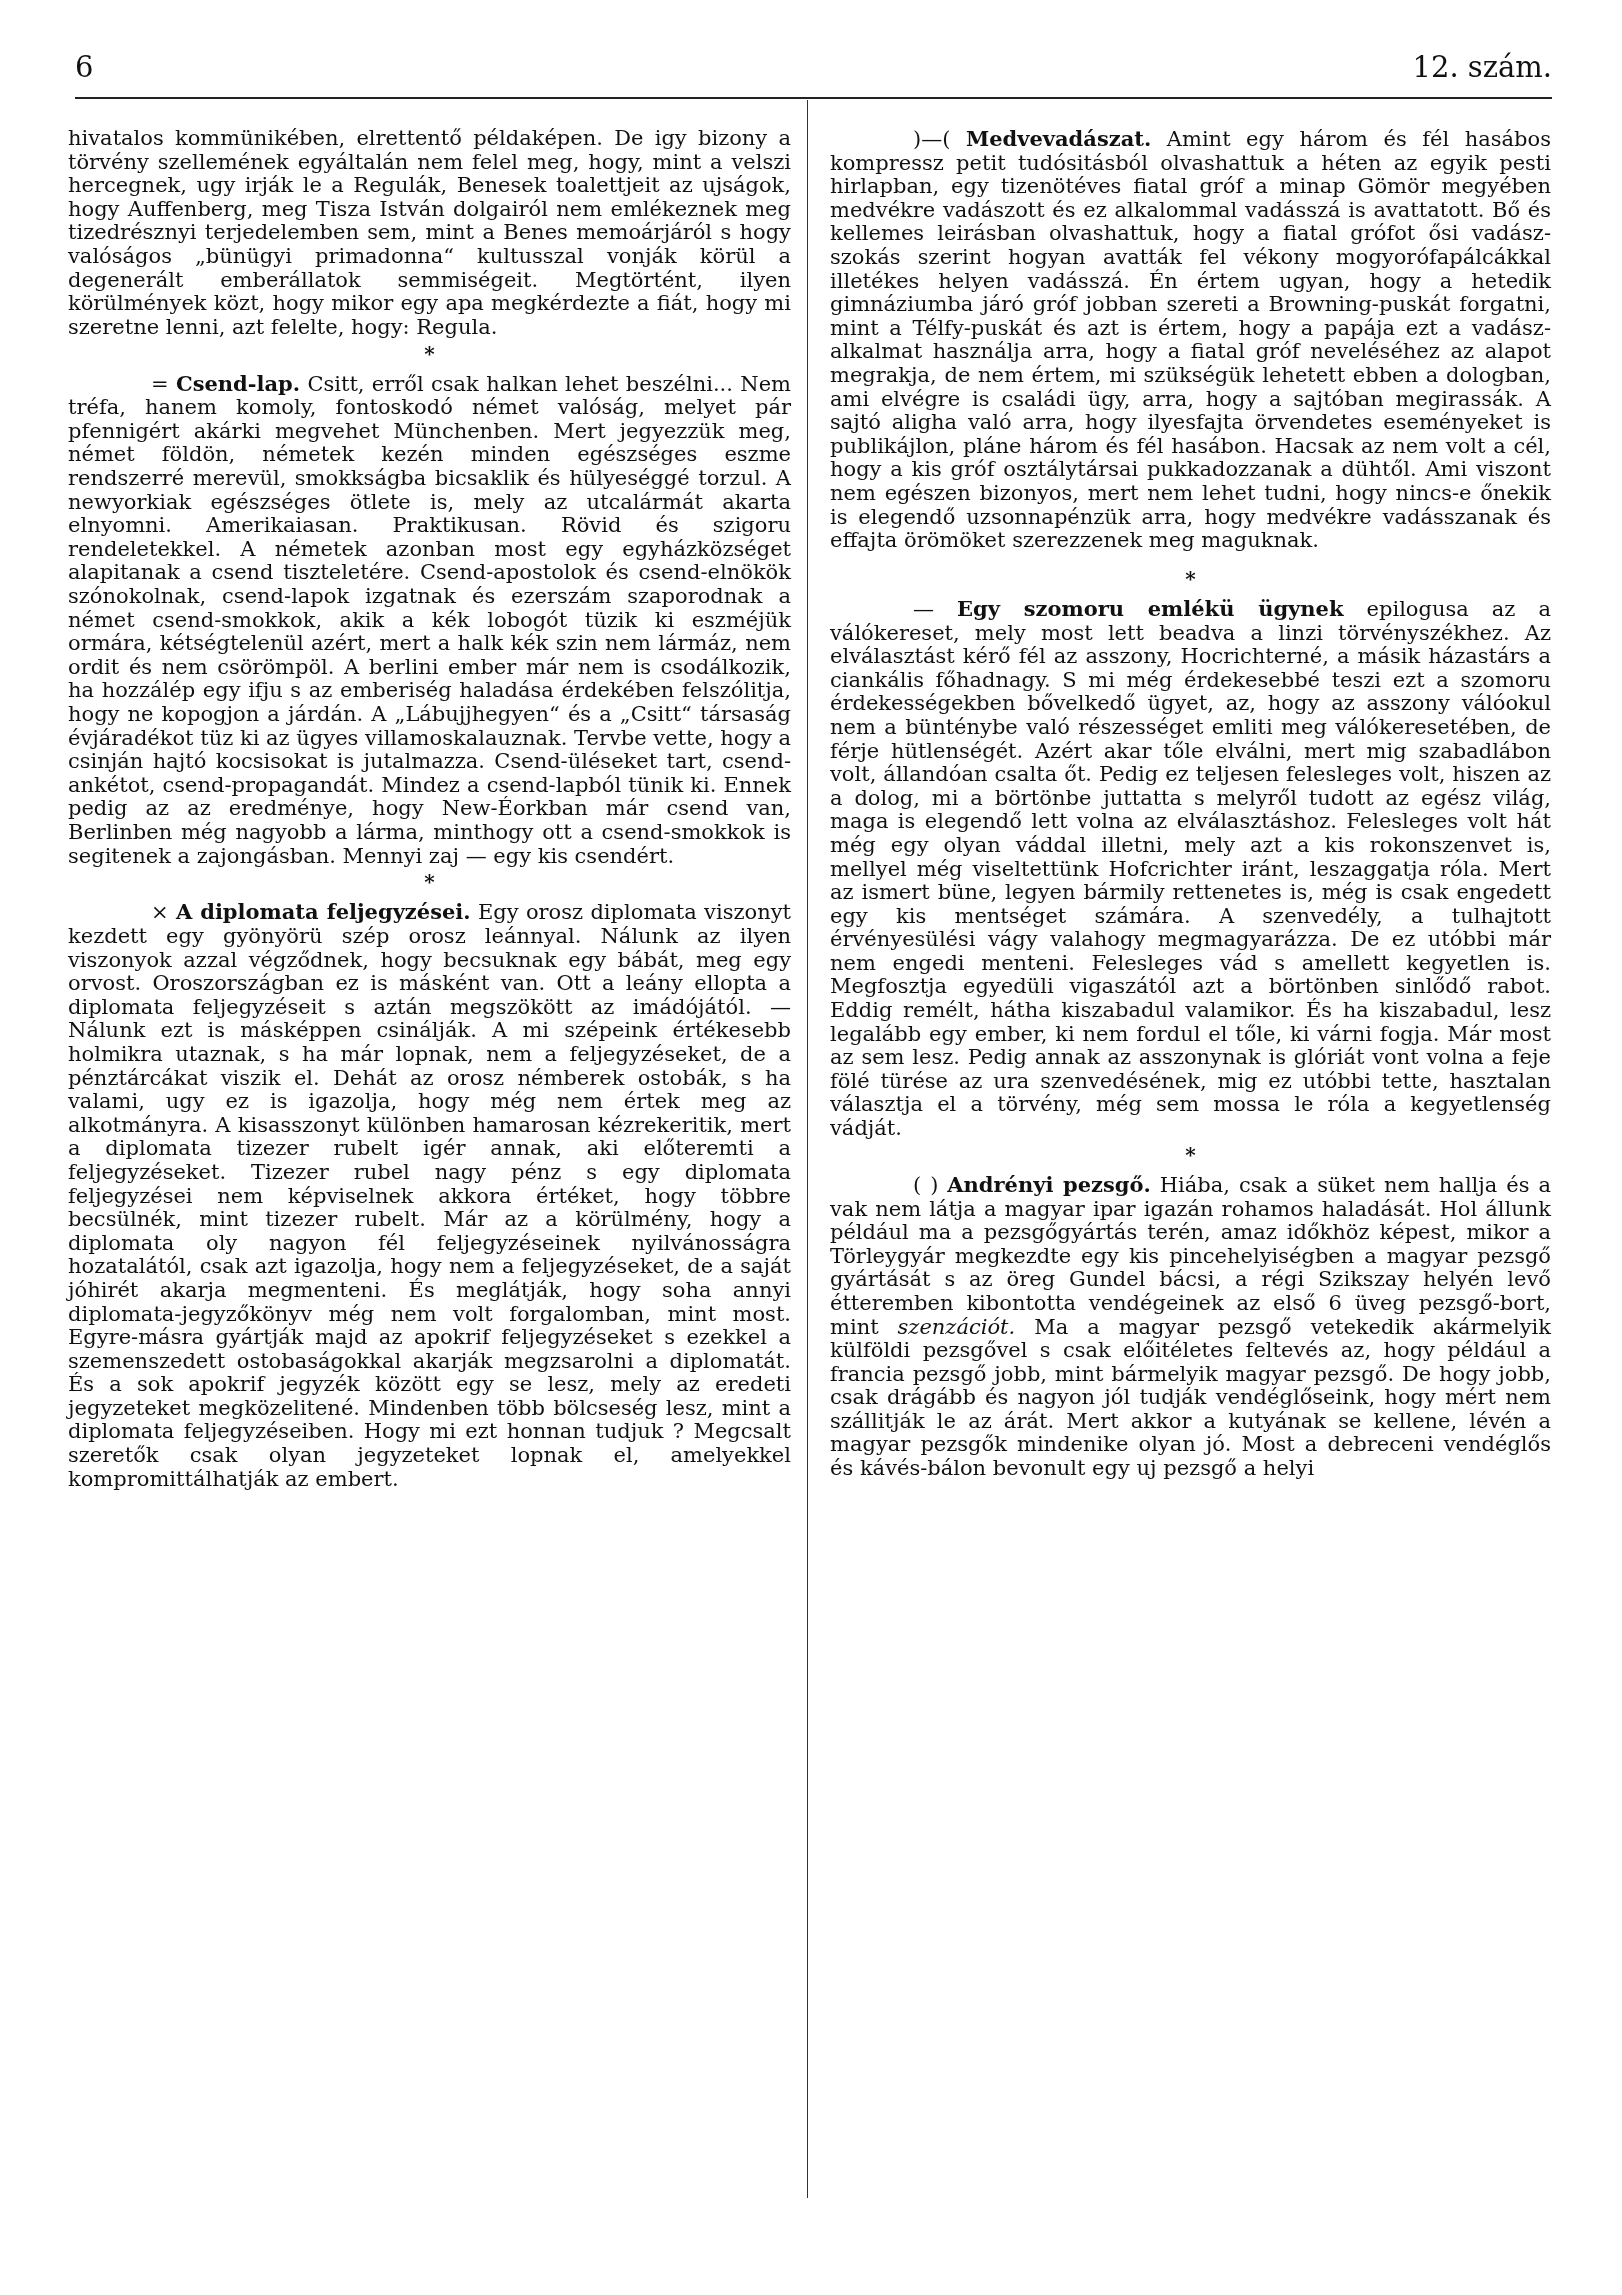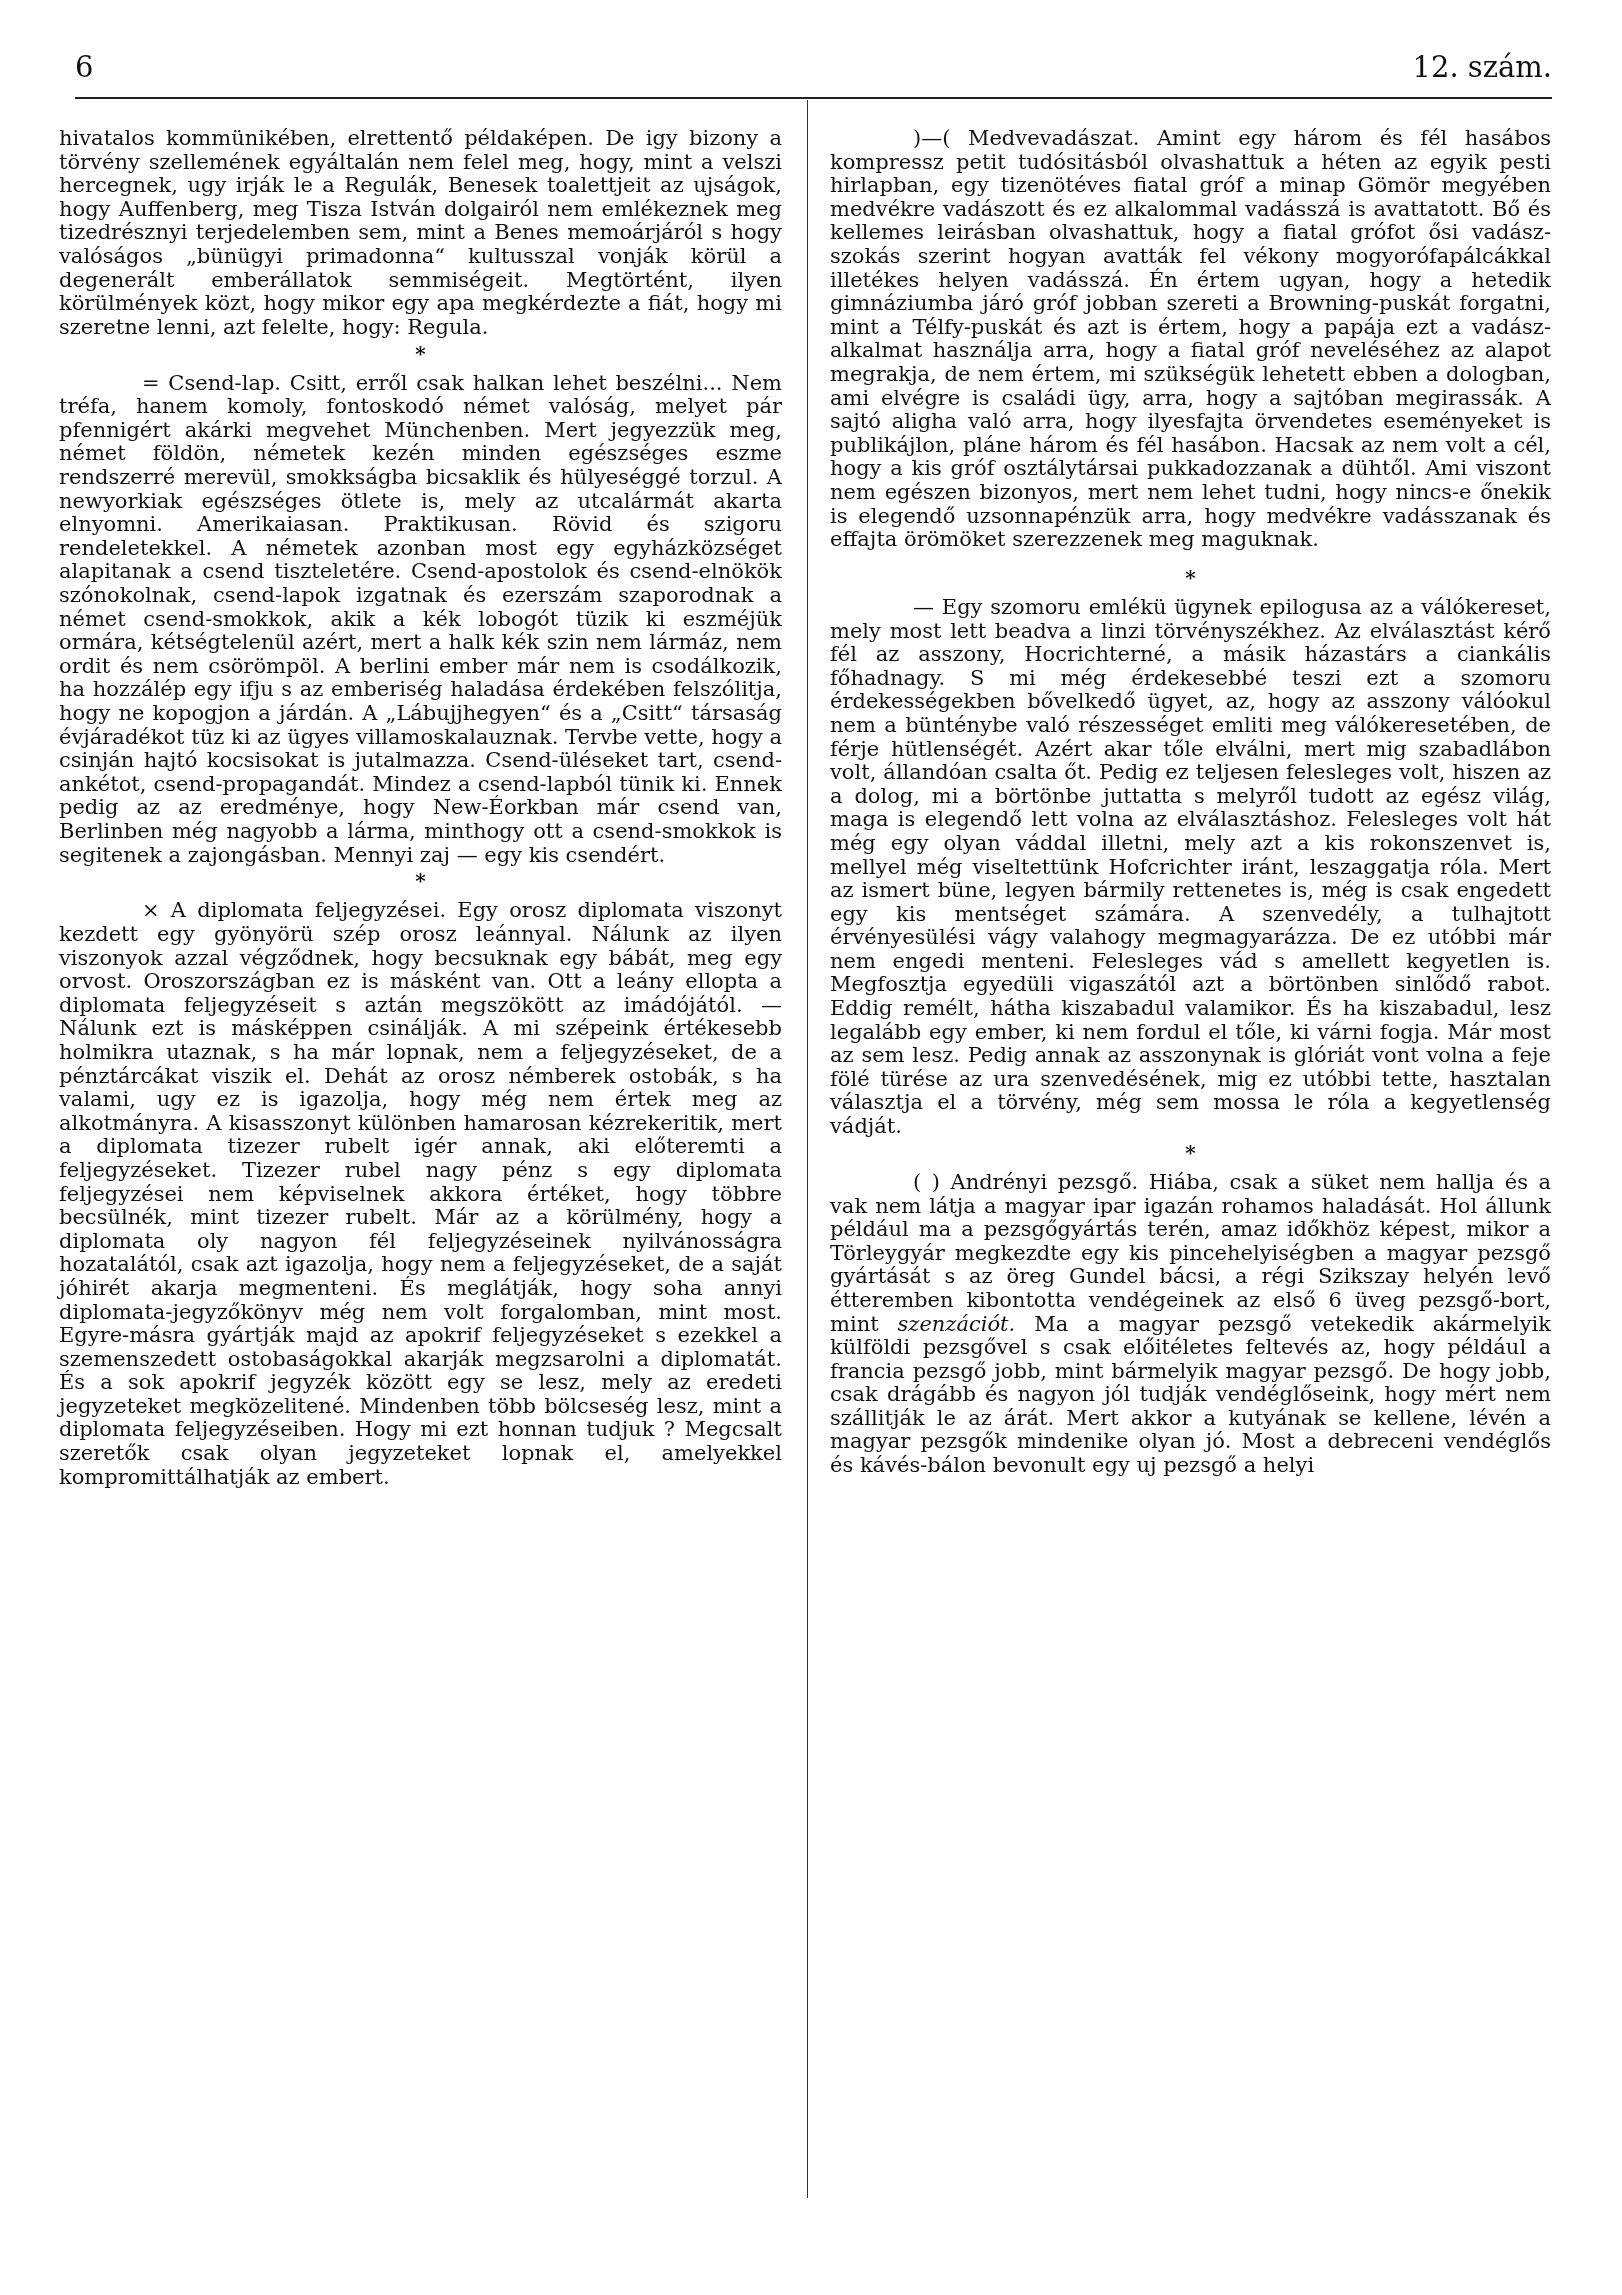--- a/index.html
+++ b/index.html
@@ -4,26 +4,26 @@
 <style>
   html, body { margin:0; padding:0; background:#ffffff; }
   body { width:1623px; height:2295px; position:relative; overflow:hidden; color:#111; font-family:"DejaVu Serif", serif; }
   .header { position:absolute; left:75px; top:45px; width:1477px; height:47px; }
   .pagenum { position:absolute; left:0; top:5.3px; font-size:29px; }
   .journal { position:absolute; left:0; right:0; top:5.3px; text-align:center; font-size:29px; letter-spacing:0.7px; }
   .issue { position:absolute; right:0; top:5.3px; font-size:29px; }
   .rule { position:absolute; left:75px; top:97px; width:1477px; height:2px; background:#222; }
   .divider { position:absolute; left:807px; top:100px; width:1.3px; height:2098px; background:#333; }
   .col { position:absolute; top:127px; width:723px; font-size:21px; line-height:23.6px; text-align:justify; hyphens:manual; }
-  .col.left { left:59px; }
+  .col.left { left:68px; }
   .col.right { left:830px; width:721px; }
   .col p { margin:0; text-indent:0; }
   .col p.indent { text-indent:83px; }
   .star { text-align:center; margin:1.3px 0 4px 0; font-weight:bold; font-size:20px; line-height:27px; }
-  .lead { font-weight:normal; }
+  .lead { font-weight:bold; }
   .mark { font-weight:normal; }
   .ital { font-style:italic; }
   .gap { height:12px; }
 </style>
 </head>
 <body>
 
 <div class="header">
   <span class="pagenum">6</span>
   <span class="issue">12. szám.</span>

